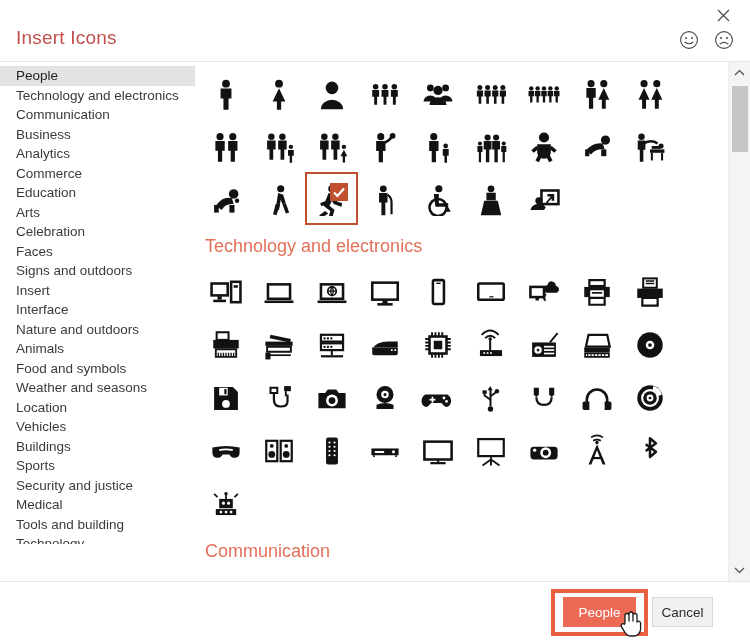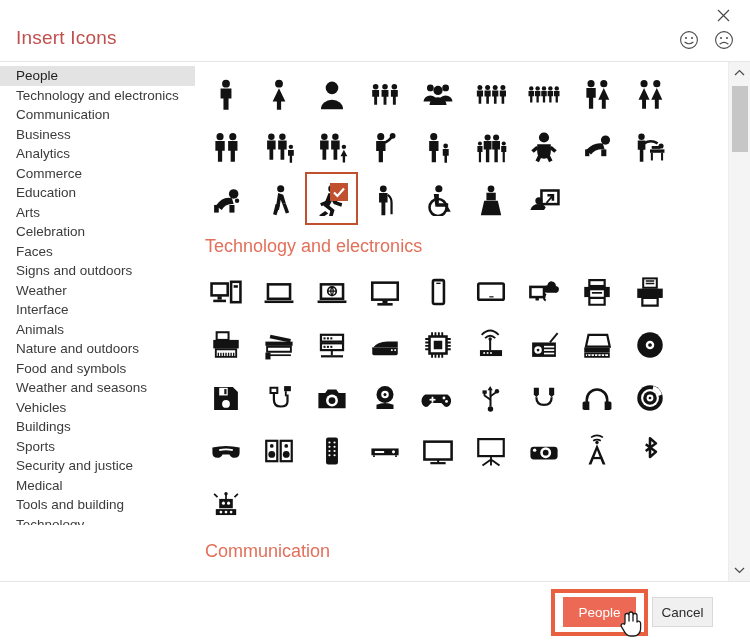--- a/index.html
+++ b/index.html
@@ -133,26 +133,27 @@
       <div class="cat"><span>Technology and electronics</span></div>
       <div class="cat"><span>Communication</span></div>
       <div class="cat"><span>Business</span></div>
       <div class="cat"><span>Analytics</span></div>
       <div class="cat"><span>Commerce</span></div>
       <div class="cat"><span>Education</span></div>
       <div class="cat"><span>Arts</span></div>
       <div class="cat"><span>Celebration</span></div>
       <div class="cat"><span>Faces</span></div>
       <div class="cat"><span>Signs and outdoors</span></div>
-      <div class="cat"><span>Weather</span></div>
+      <div class="cat"><span>Insert</span></div>
       <div class="cat"><span>Interface</span></div>
+      <div class="cat"><span>Nature and outdoors</span></div>
       <div class="cat"><span>Animals</span></div>
-      <div class="cat"><span>Nature and outdoors</span></div>
       <div class="cat"><span>Food and symbols</span></div>
       <div class="cat"><span>Weather and seasons</span></div>
+      <div class="cat"><span>Location</span></div>
       <div class="cat"><span>Vehicles</span></div>
       <div class="cat"><span>Buildings</span></div>
       <div class="cat"><span>Sports</span></div>
       <div class="cat"><span>Security and justice</span></div>
       <div class="cat"><span>Medical</span></div>
       <div class="cat"><span>Tools and building</span></div>
       <div class="cat cat-partial"><span>Technology</span></div>
     </div>
 
   <div class="pane" id="pane">

